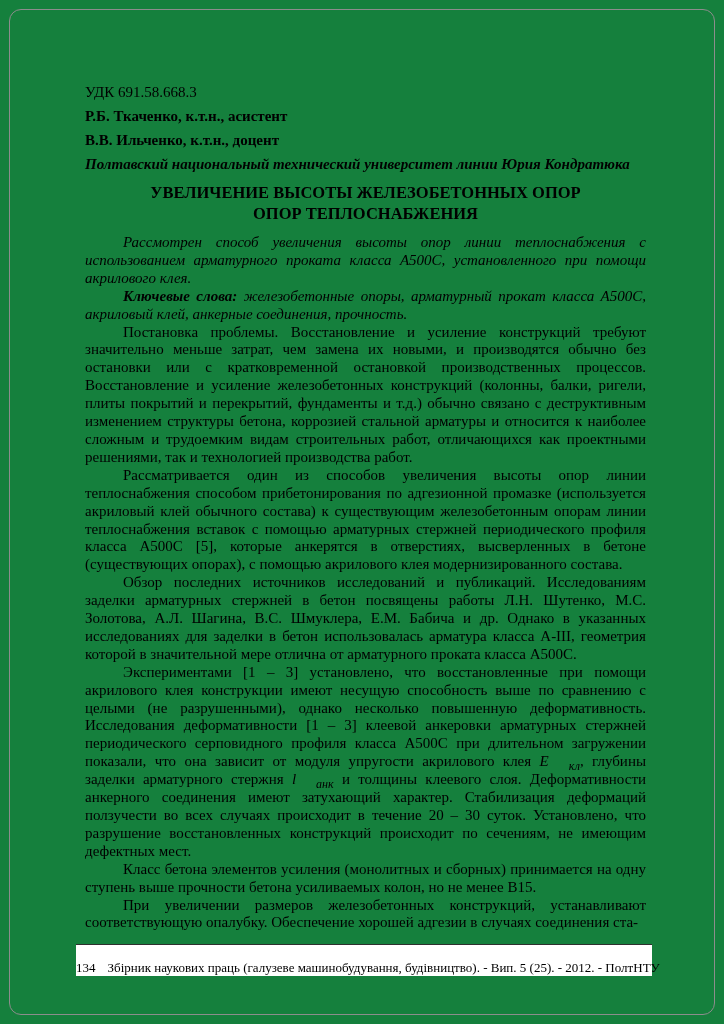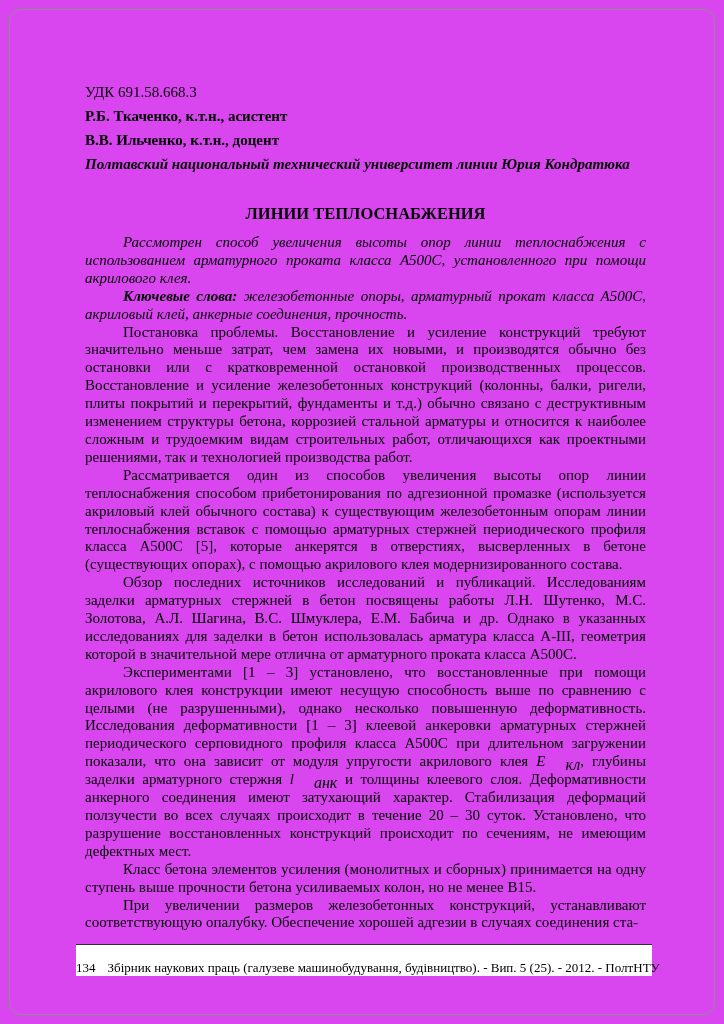--- a/index.html
+++ b/index.html
@@ -6,21 +6,21 @@
   html, body {
     margin: 0; padding: 0;
     background: #ffffff;
     font-family: "Liberation Serif", "DejaVu Serif", serif;
     color: #000;
   }
   .page {
     position: relative;
     width: 724px;
     height: 1024px;
-    background: #d946ef;
+    background: #15803d;
     overflow: hidden;
   }
   .page-border {
     position: absolute;
     top: 9px; left: 9px; right: 9px; bottom: 9px;
     border: 1px solid #8d8d8d;
     border-radius: 12px;
     pointer-events: none;
   }
   .content {
@@ -58,21 +58,21 @@
     margin: 0;
     font-size: 15px;
     line-height: 17.9px;
     text-align: justify;
     text-indent: 38px;
   }
   .abstract, .keywords { font-style: italic; }
   .kw-lead { font-weight: bold; }
   .lead { font-weight: normal; }
   .var { font-style: italic; }
-  sub { font-size: 16px; line-height: 0; padding-left: 20px; }
+  sub { font-size: 12px; line-height: 0; padding-left: 20px; }
   .footer {
     position: absolute;
     top: 944px;
     left: 76px;
     width: 576px;
     border-top: 1.5px solid #2f2f2f;
     padding-top: 15px;
     font-size: 13px;
     line-height: 16px;
     display: flex;
@@ -88,21 +88,21 @@
   <div class="page-border"></div>
 
   <div class="content">
 
     <p class="udc">УДК 691.58.668.3</p>
 
     <p class="author">Р.Б. Ткаченко, к.т.н., асистент</p>
     <p class="author">В.В. Ильченко, к.т.н., доцент</p>
     <p class="affil">Полтавский национальный технический университет линии Юрия Кондратюка</p>
 
-    <h1 class="title"><br><span>ЛИНИИ ТЕПЛОСНАБЖЕНИЯ</span></h1>
+    <h1 class="title"><span>УВЕЛИЧЕНИЕ ВЫСОТЫ ЖЕЛЕЗОБЕТОННЫХ ОПОР</span><br><span>ОПОР ТЕПЛОСНАБЖЕНИЯ</span></h1>
 
     <p class="abstract">Рассмотрен способ увеличения высоты опор линии теплоснабжения с использованием арматурного проката класса А500С, установленного при помощи акрилового клея.</p>
 
     <p class="keywords"><span class="kw-lead">Ключевые слова:</span> <span>железобетонные опоры, арматурный прокат класса А500С, акриловый клей, анкерные соединения, прочность.</span></p>
 
     <p class="para"><b class="lead">Постановка проблемы.</b> <span>Восстановление и усиление конструкций требуют значительно меньше затрат, чем замена их новыми, и производятся обычно без остановки или с кратковременной остановкой производственных процессов. Восстановление и усиление железобетонных конструкций (колонны, балки, ригели, плиты покрытий и перекрытий, фундаменты и т.д.) обычно связано с деструктивным изменением структуры бетона, коррозией стальной арматуры и относится к наиболее сложным и трудоемким видам строительных работ, отличающихся как проектными решениями, так и технологией производства работ.</span></p>
 
     <p class="para"><span>Рассматривается один из способов увеличения высоты опор линии теплоснабжения способом прибетонирования по адгезионной промазке (используется акриловый клей обычного состава) к существующим железобетонным опорам линии теплоснабжения вставок с помощью арматурных стержней периодического профиля класса А500С [5], которые анкерятся в отверстиях, высверленных в бетоне (существующих опорах), с помощью акрилового клея модернизированного состава.</span></p>
 
     <p class="para"><b class="lead">Обзор последних источников исследований и публикаций.</b> <span>Исследованиям заделки арматурных стержней в бетон посвящены работы Л.Н. Шутенко, М.С. Золотова, А.Л. Шагина, В.С. Шмуклера, Е.М. Бабича и др. Однако в указанных исследованиях для заделки в бетон использовалась арматура класса А-III, геометрия которой в значительной мере отлична от арматурного проката класса А500С.</span></p>

